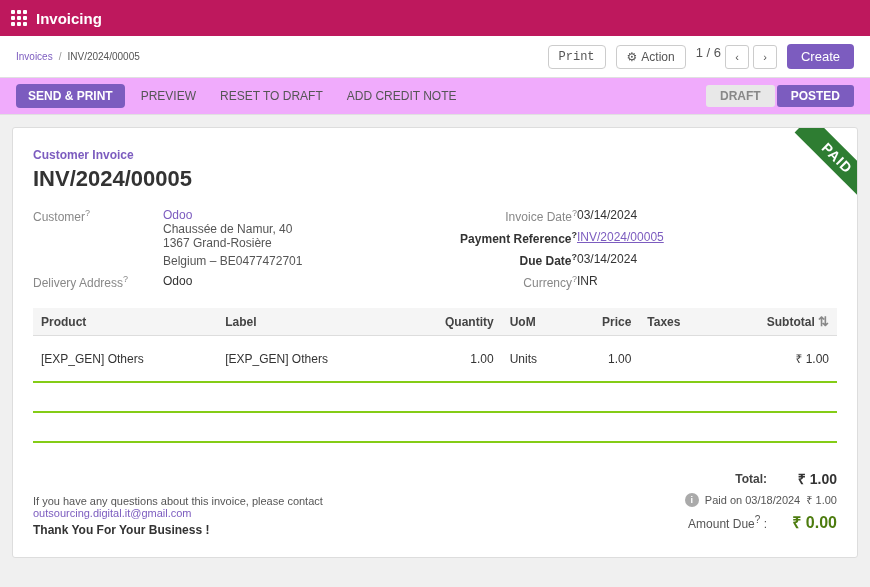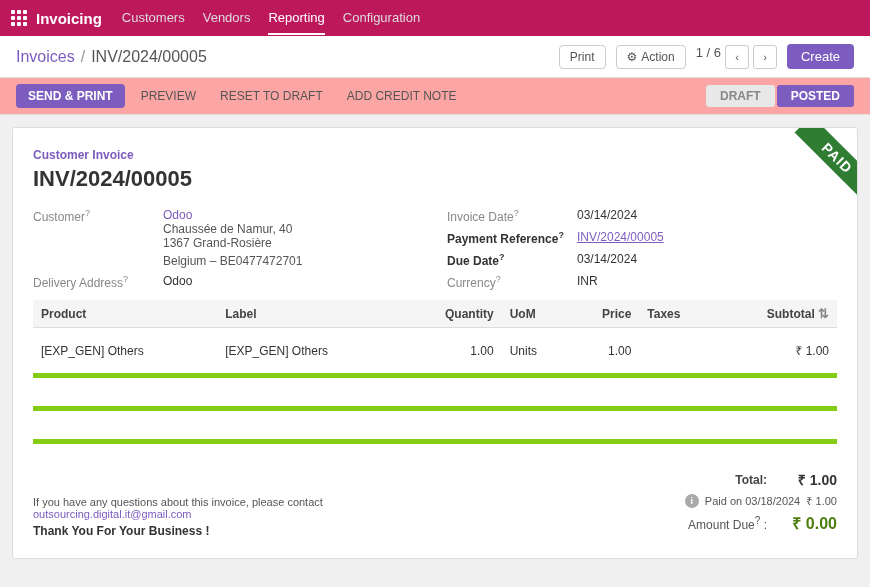--- a/index.html
+++ b/index.html
@@ -44,38 +44,39 @@
       padding: 8px 16px;
       display: flex;
       align-items: center;
       justify-content: space-between;
       border-bottom: 1px solid #e0e0e0;
     }
     .breadcrumb-left {
       display: flex;
       align-items: center;
       gap: 6px;
-      font-size: 16px;
+      font-size: 10px;
     }
     .breadcrumb-link { color: #7c5cbf; cursor: pointer; }
     .breadcrumb-sep { color: #999; }
     .breadcrumb-current { color: #555; font-weight: 500; }
     .breadcrumb-right {
       display: flex;
       align-items: center;
       gap: 10px;
     }
     .btn-print {
       border: 1px solid #ccc;
       background: #fff;
       padding: 4px 10px;
       border-radius: 4px;
       cursor: pointer;
       font-size: 12px;
       color: #555;
+      font-family: Liberation Mono, monospace;
     }
     .btn-action {
       border: 1px solid #ccc;
       background: #fff;
       padding: 4px 10px;
       border-radius: 4px;
       cursor: pointer;
       font-size: 12px;
       color: #555;
       display: flex;
@@ -106,21 +107,21 @@
       color: #fff;
       border: none;
       padding: 5px 14px;
       border-radius: 4px;
       cursor: pointer;
       font-size: 13px;
     }
 
     
     .action-bar {
-      background: #fca5a5;
+      background: #f0abfc;
       padding: 6px 16px;
       display: flex;
       align-items: center;
       gap: 8px;
       border-bottom: 1px solid #e0e0e0;
     }
     .btn-send-print {
       background: #7c5cbf;
       color: #fff;
       border: none;
@@ -191,24 +192,24 @@
       transform: rotate(45deg);
       letter-spacing: 1px;
     }
 
     .doc-type { color: #7c5cbf; font-size: 12px; margin-bottom: 4px; font-weight: 600; }
     .doc-title { font-size: 22px; font-weight: bold; color: #333; margin-bottom: 16px; }
 
     .fields-section {
       display: flex;
       gap: 24px;
-      margin-bottom: 4px;
+      margin-bottom: 12px;
     }
     .fields-left { flex: 1; }
-    .fields-right { flex: 1; }
+    .fields-right { flex: 1; text-align: right; }
 
     .field-row {
       display: flex;
       align-items: flex-start;
       margin-bottom: 6px;
       font-size: 12px;
     }
     .field-label {
       color: #888;
       min-width: 130px;
@@ -255,21 +256,21 @@
       padding: 6px 8px;
       text-align: left;
       font-weight: 600;
       color: #444;
       border-bottom: 1px solid #ddd;
       font-size: 12px;
     }
     .invoice-table th.right { text-align: right; }
     .invoice-table td {
       padding: 14px 8px;
-      border-bottom: 5px solid #84cc16;
+      border-bottom: 2px solid #84cc16;
       color: #333;
       font-size: 12px;
     }
     .invoice-table td.right { text-align: right; }
 
     
     .invoice-footer {
       display: flex;
       justify-content: space-between;
       align-items: flex-end;
@@ -338,26 +339,20 @@
       <rect x="13" y="1" width="4" height="4" rx="1"></rect>
       <rect x="1" y="7" width="4" height="4" rx="1"></rect>
       <rect x="7" y="7" width="4" height="4" rx="1"></rect>
       <rect x="13" y="7" width="4" height="4" rx="1"></rect>
       <rect x="1" y="13" width="4" height="4" rx="1"></rect>
       <rect x="7" y="13" width="4" height="4" rx="1"></rect>
       <rect x="13" y="13" width="4" height="4" rx="1"></rect>
     </svg>
   </div>
   <span class="app-name">Invoicing</span>
-  <div class="nav-items">
-    <span class="nav-item">Customers</span>
-    <span class="nav-item">Vendors</span>
-    <span class="nav-item active">Reporting</span>
-    <span class="nav-item">Configuration</span>
-  </div>
 </div>
 
 <div class="breadcrumb-bar">
   <div class="breadcrumb-left">
     <span class="breadcrumb-link">Invoices</span>
     <span class="breadcrumb-sep">/</span>
     <span class="breadcrumb-current">INV/2024/00005</span>
   </div>
   <div class="breadcrumb-right">
     <button class="btn-print">Print</button>

